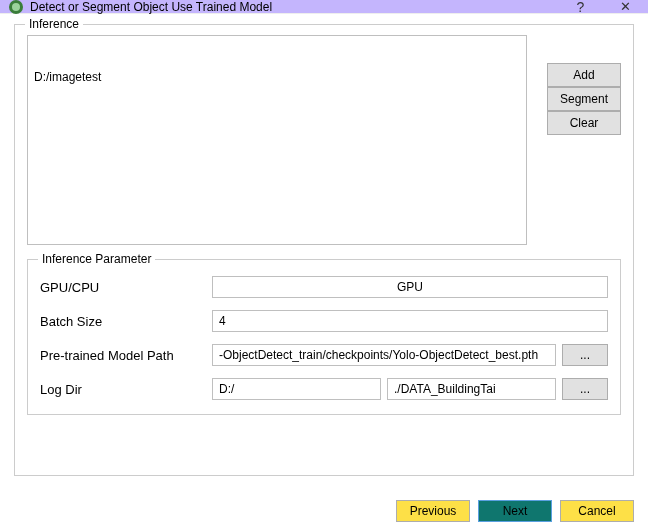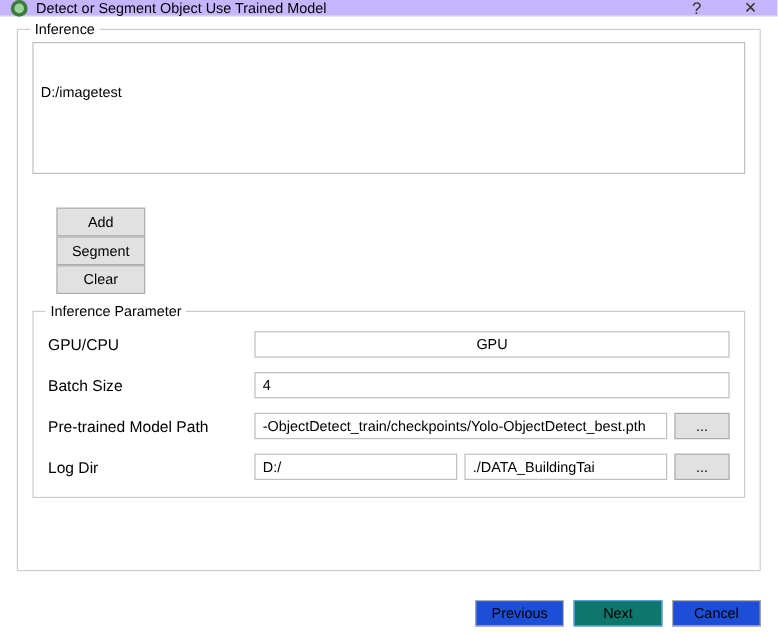--- a/index.html
+++ b/index.html
@@ -17,42 +17,42 @@
   
   .client { position:relative; width:100%; height:calc(100% - 30px - 38px); padding:10px 14px 0 14px; }
 
   
   .group { position:relative; border:1px solid #ccc; margin:0; padding:10px 12px 12px 12px; }
   .group > .legend { position:absolute; top:-8px; left:10px; background:#fff; padding:0 4px; font-size:12px; color:#000000; }
 
   .outer-group { height:100%; }
 
   
-  .upper { display:flex; height:210px; margin-bottom:14px;flex-direction:column; }
+  .upper { display:flex; height:210px; margin-bottom:14px; }
   .listbox { flex:1; border:1px solid #bfbfbf; background:#fff; padding:4px 6px; overflow:auto; white-space:pre; font-size:12px; }
   .listbox .item { line-height:18px; }
   .side-btns { width:94px; display:flex; flex-direction:column; align-items:flex-end; padding-left:14px; padding-top:28px; }
   .btn { width:74px; height:24px; border:1px solid #adadad; background:#e1e1e1; font-size:12px; cursor:default; text-align:center; line-height:22px; }
 
   
   .param-group { margin-top:6px; padding:14px 12px 12px 12px; }
   .param-row { display:flex; align-items:center; height:26px; margin-bottom:8px; }
   .param-row:last-child { margin-bottom:0; }
   .param-label { flex:0 0 172px; font-size:13px; }
   .param-field { flex:1; display:flex; gap:6px; }
   .dropdown, .txt { height:22px; border:1px solid #bfbfbf; background:#fff; font-size:12px; padding:0 6px; line-height:20px; }
   .dropdown { flex:1; text-align:center; position:relative; }
   .txt { flex:1; text-align:left; }
   .txt.short1 { flex:0 0 90px; }
   .txt.rest { flex:1; }
   .browse { width:46px; height:22px; border:1px solid #adadad; background:#e1e1e1; font-size:12px; text-align:center; line-height:20px; cursor:default; }
 
   
   .footer { position:absolute; left:0; right:0; bottom:0; height:38px; display:flex; justify-content:flex-end; align-items:center; gap:8px; padding:0 14px; background:#fff; }
-  .fbtn { width:74px; height:22px; border:1px solid #adadad; background:#1d4ed8; font-size:12px; text-align:center; line-height:20px; cursor:default; }
+  .fbtn { width:74px; height:22px; border:1px solid #adadad; background:#fde047; font-size:12px; text-align:center; line-height:20px; cursor:default; }
   .fbtn.primary { background:#0f766e; border-color:#5aa0e0; }
 
   
   input.txt, input.dropdown { outline:none; }
 
 </style>
 </head>
 <body>
 
 <div class="titlebar">

